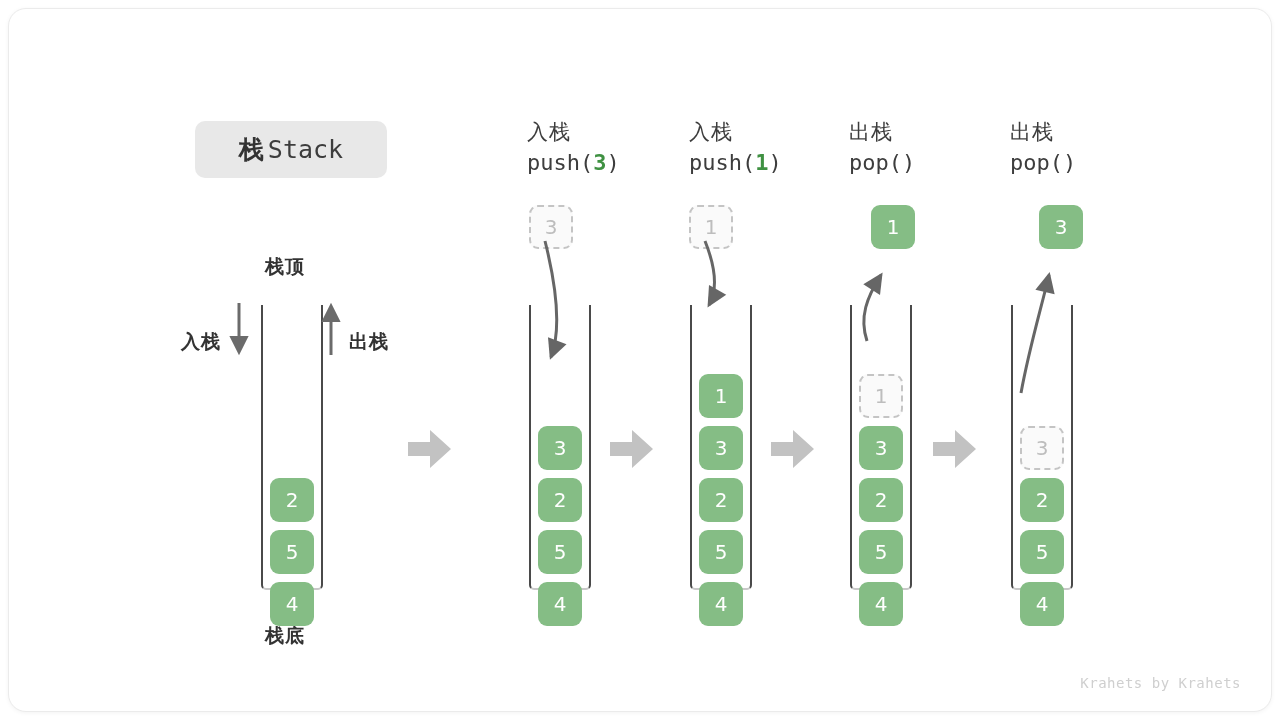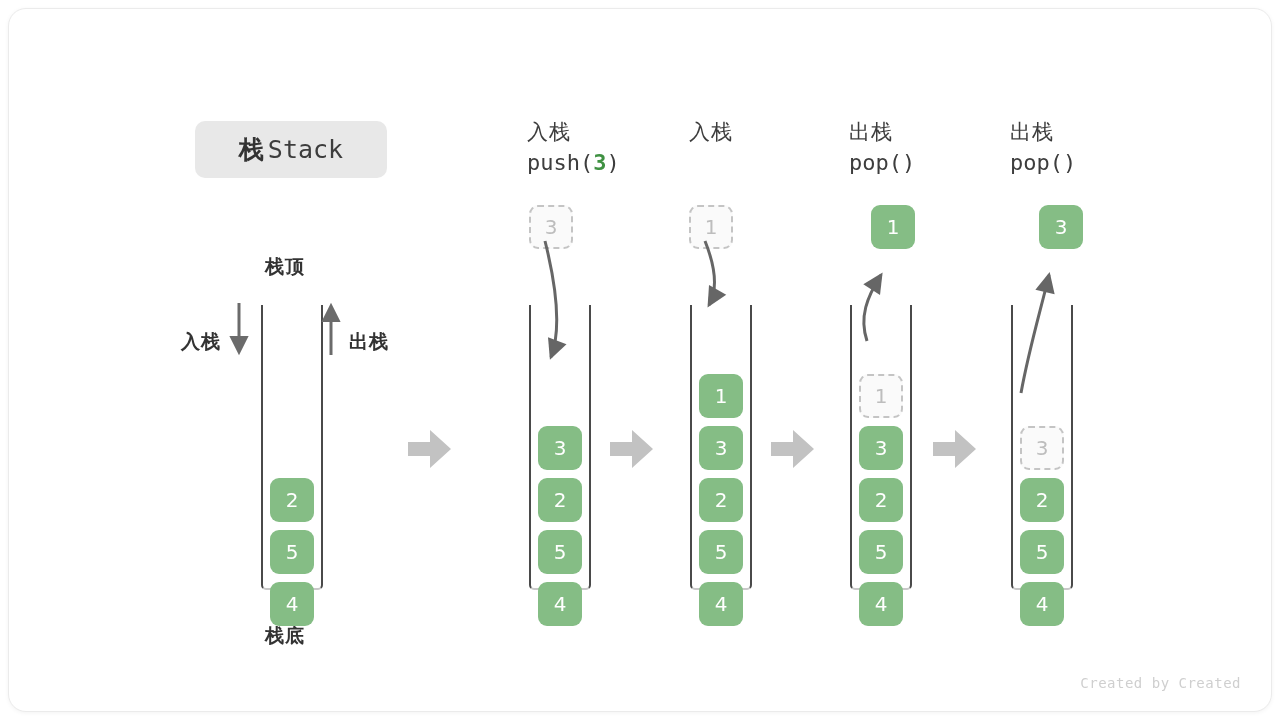--- a/index.html
+++ b/index.html
@@ -167,20 +167,21 @@
         <div class="line-code"><span>push(</span><span class="arg">3</span><span>)</span></div>
       </div>
       <div class="stack-frame" style="left: 520px; top: 296px; width: 62px; height: 285px;"></div>
       <div class="vbox solid" style="left: 529px; top: 417px;">3</div>
       <div class="vbox solid" style="left: 529px; top: 469px;">2</div>
       <div class="vbox solid" style="left: 529px; top: 521px;">5</div>
       <div class="vbox solid" style="left: 529px; top: 573px;">4</div>
       <div class="vbox ghost" style="left: 520px; top: 196px;">3</div>
       <div class="col-head" style="left: 680px; top: 108px;">
         <div class="line-cn">入栈</div>
+        <div class="line-code"><span>push(</span><span class="arg">1</span><span>)</span></div>
       </div>
       <div class="stack-frame" style="left: 681px; top: 296px; width: 62px; height: 285px;"></div>
       <div class="vbox solid" style="left: 690px; top: 365px;">1</div>
       <div class="vbox solid" style="left: 690px; top: 417px;">3</div>
       <div class="vbox solid" style="left: 690px; top: 469px;">2</div>
       <div class="vbox solid" style="left: 690px; top: 521px;">5</div>
       <div class="vbox solid" style="left: 690px; top: 573px;">4</div>
       <div class="vbox ghost" style="left: 680px; top: 196px;">1</div>
       <div class="col-head" style="left: 840px; top: 108px;">
         <div class="line-cn">出栈</div>
@@ -245,15 +246,15 @@
 
     <g>
       <path d="M858,332 C850,308 858,288 872,266" fill="none" stroke="#666666" stroke-width="3" marker-end="url(#ah-grey)"></path>
     </g>
 
     <g>
       <path d="M1012,384 C1020,340 1032,300 1040,266" fill="none" stroke="#666666" stroke-width="3" marker-end="url(#ah-grey)"></path>
     </g>
   </svg>
 
-  <div id="watermark">Created by Created</div>
+  <div id="watermark">Krahets by Krahets</div>
 
 </div>
 
 </body></html>

